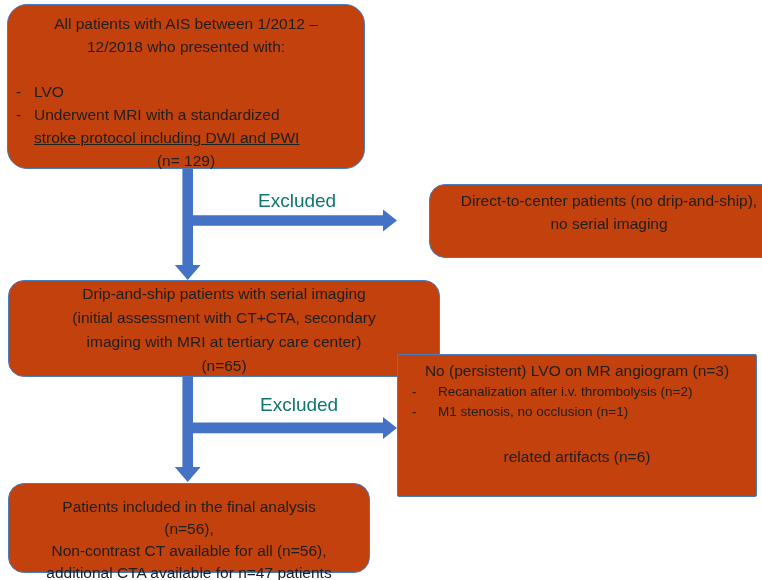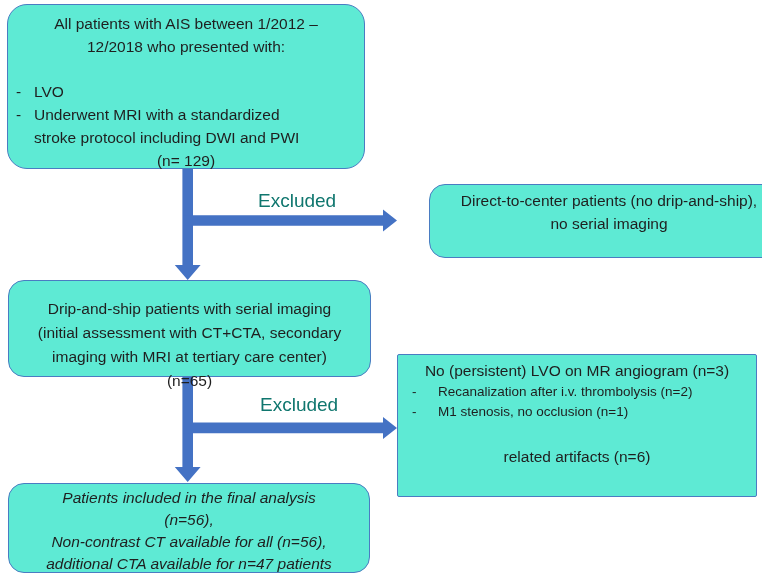--- a/index.html
+++ b/index.html
@@ -15,58 +15,59 @@
   }
   .arrows {
     position: absolute;
     left: 0; top: 0;
     width: 762px; height: 580px;
   }
   .box {
     position: absolute;
     border: 1.5px solid #4a7cc2;
     border-radius: 16px;
-    background: #5eead4;
+    background: #c2410c;
     text-align: center;
     font-size: 15.5px;
     line-height: 23px;
   }
   .box-population {
     left: 7px; top: 4px; width: 358px; height: 165px;
     border-radius: 20px; padding-top: 7px;
   }
   .box-excluded-direct {
     left: 395px; top: 184px; width: 360px; height: 74px;
     padding-top: 4px;
     margin-left: 34px;
   }
   .box-drip {
-    left: 8px; top: 280px; width: 363px; height: 97px;
-    padding-top: 16px; line-height: 24px; text-align: center;
+    left: 8px; top: 280px; width: 432px; height: 97px;
+    padding-top: 1px; line-height: 24px; text-align: center;
   }
   .box-excluded-mr {
     left: 397px; top: 354px; width: 360px; height: 143px;
     border-radius: 2px; padding-top: 4px;
   }
   .box-final {
     left: 8px; top: 483px; width: 362px; height: 90px;
-    padding-top: 3px; line-height: 22px; font-style: italic;
+    padding-top: 12px; line-height: 22px;
   }
   .bullet {
     position: relative;
     text-align: left;
     padding-left: 26px;
   }
   .bullet .marker {
     position: absolute;
     left: 8px;
   }
   .bullet-cont {
     text-align: left;
     padding-left: 26px;
+    text-decoration: underline;
   }
   .box-excluded-mr .bullet {
     padding-left: 40px;
     font-size: 13.5px;
     line-height: 19.5px;
   }
   .box-excluded-mr .bullet .marker { left: 14px; }
   .spacer-sm { height: 22px; }
   .spacer-md { height: 25px; }
   .note-line { line-height: 21px; }

